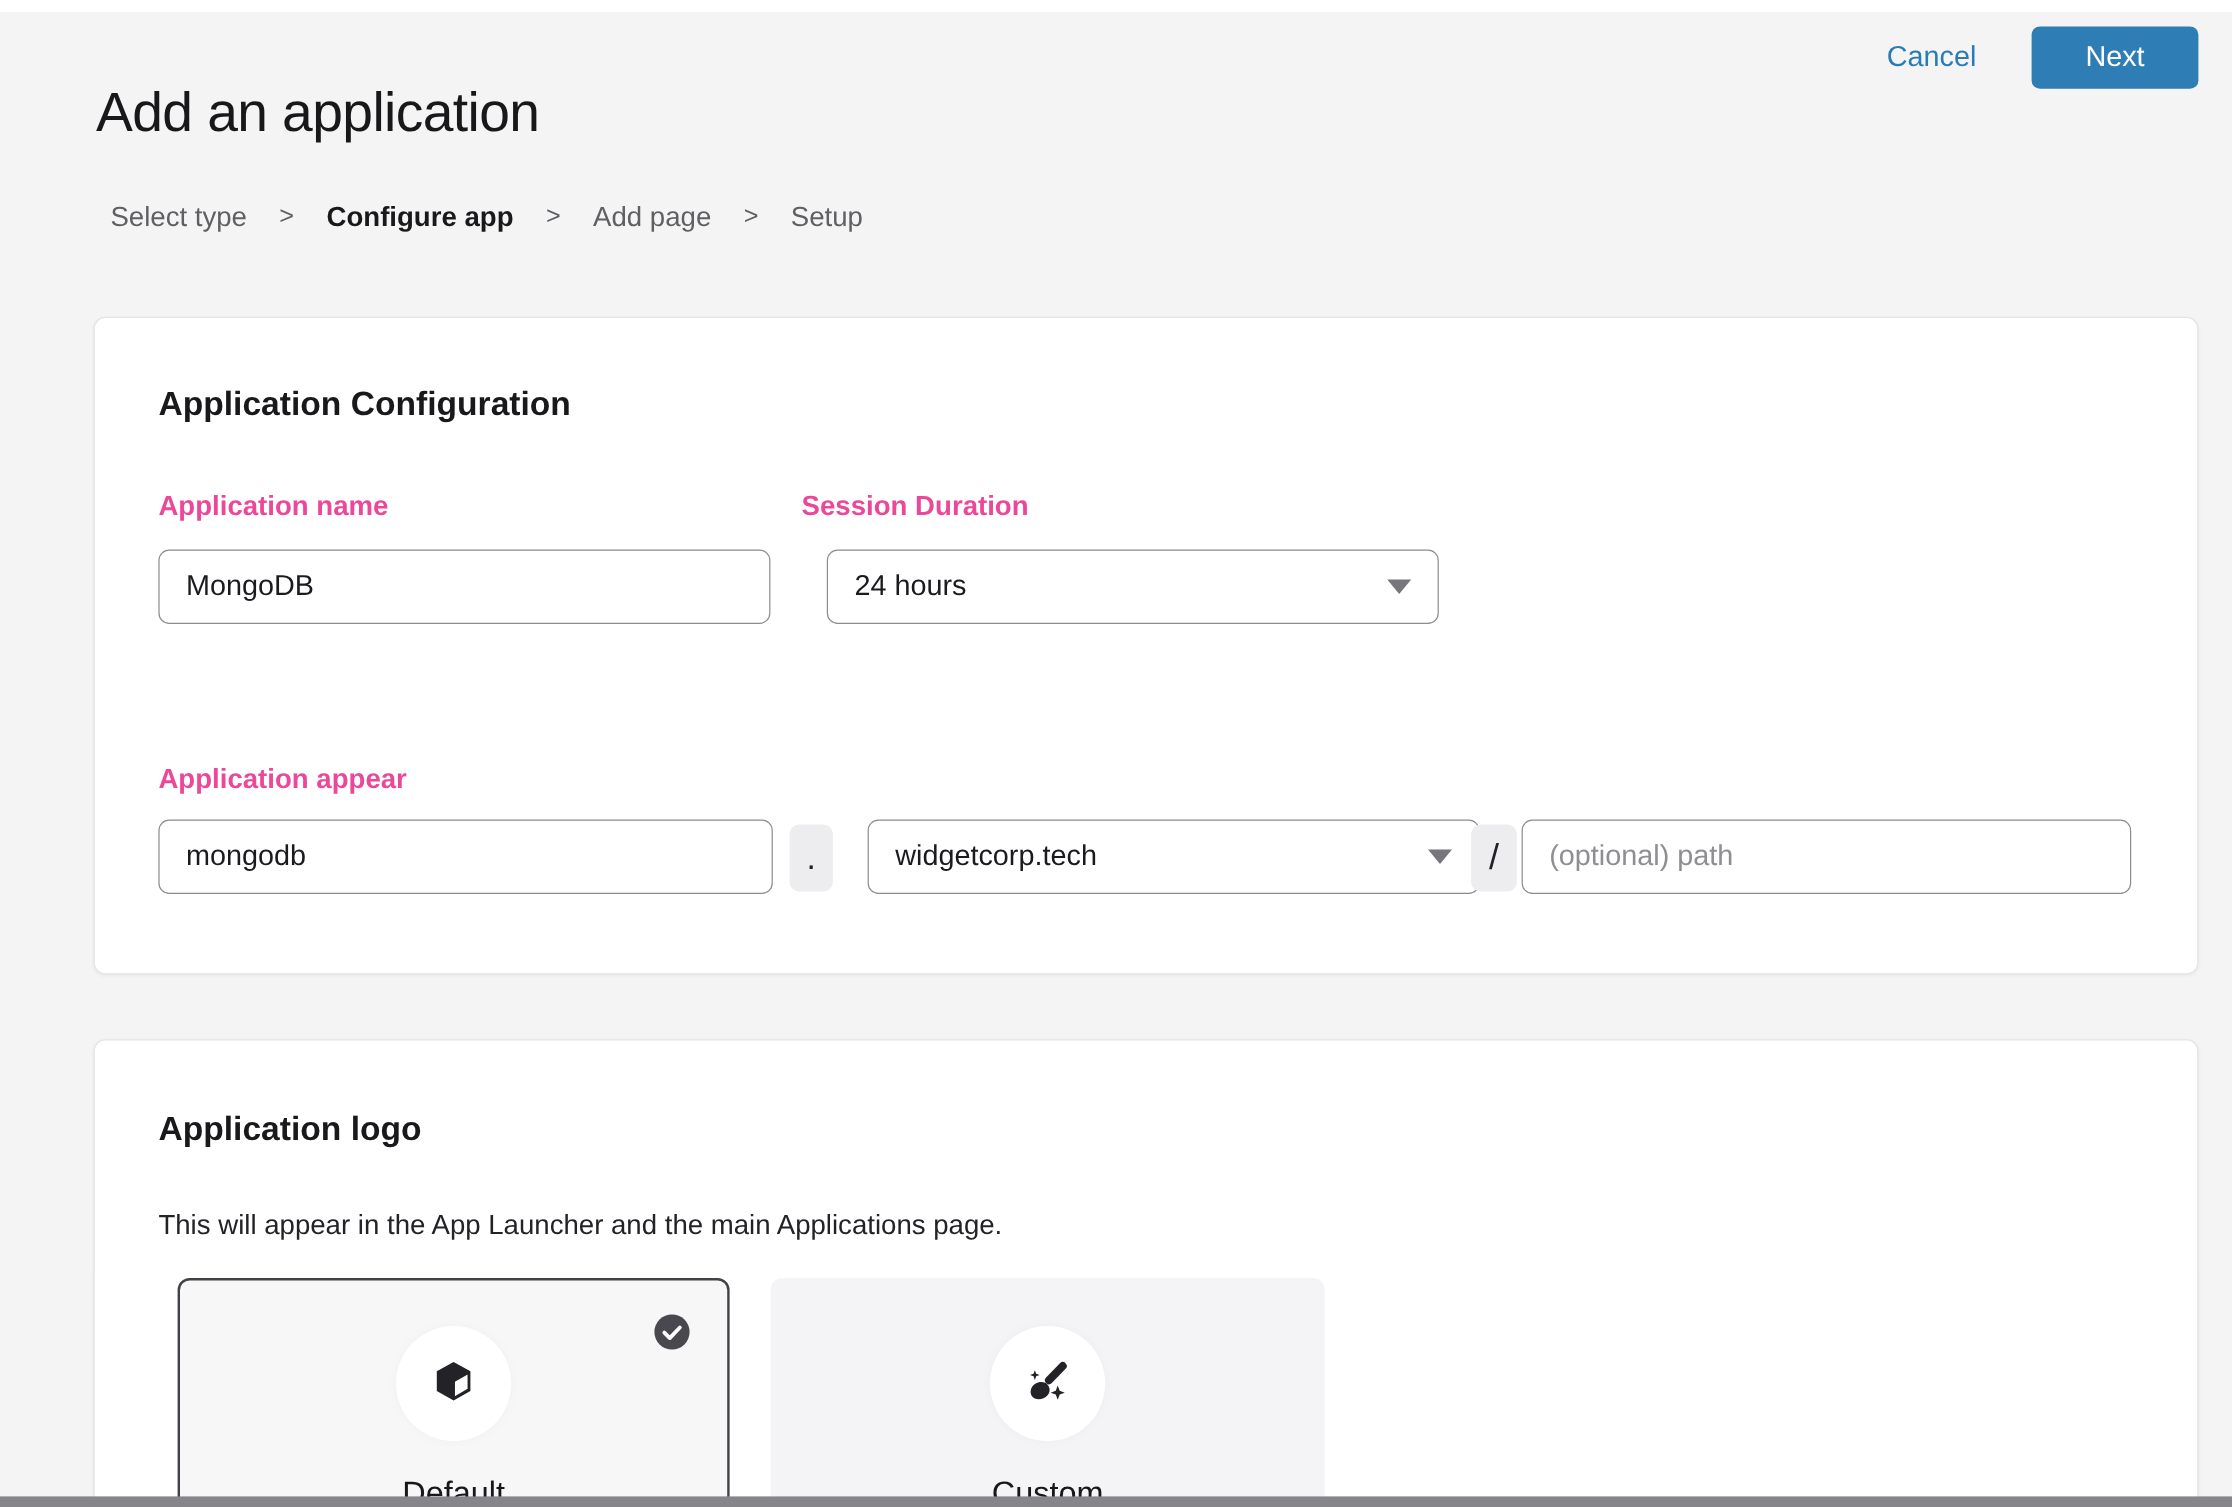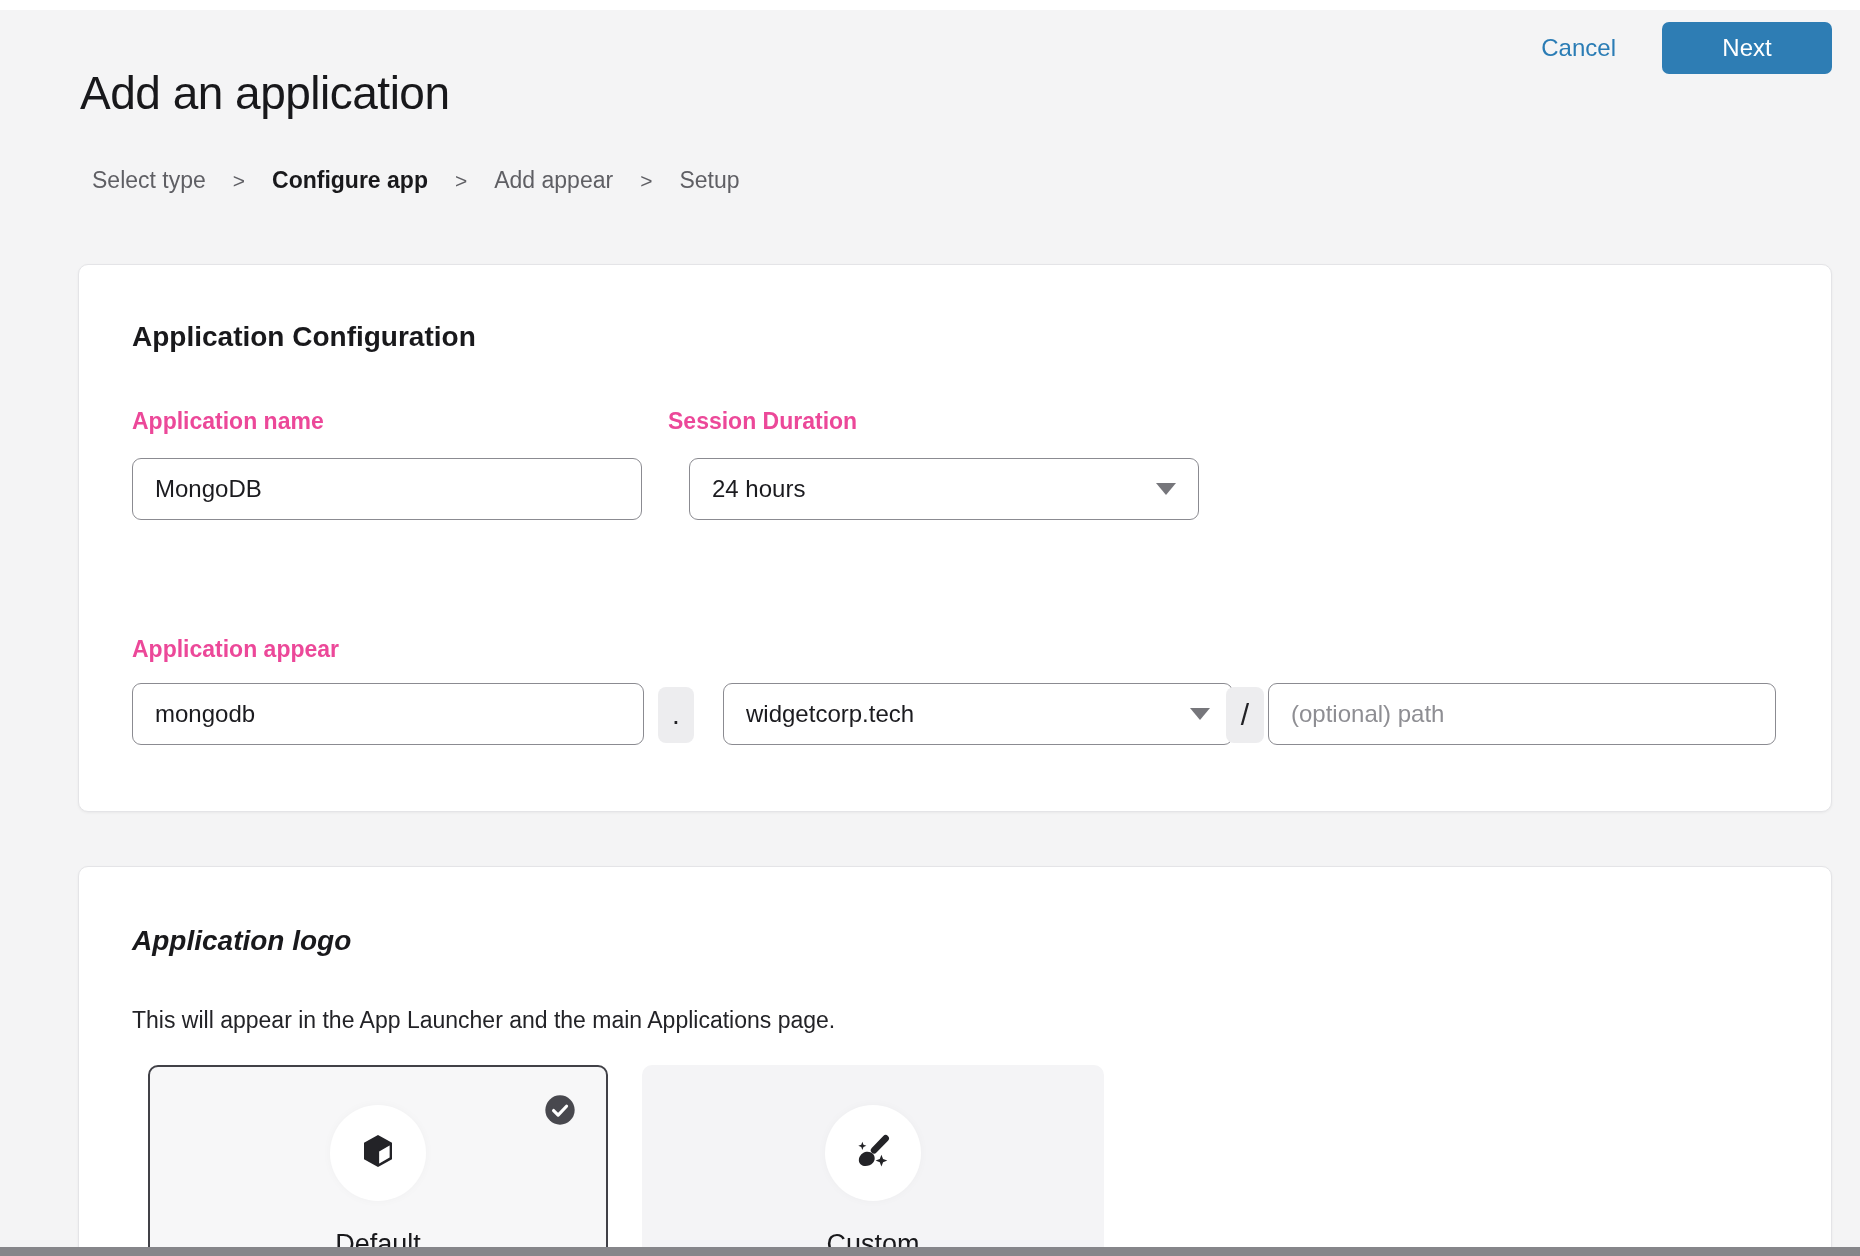--- a/index.html
+++ b/index.html
@@ -27,21 +27,21 @@
   }
   .header-actions {
     position: absolute; right: 28px; top: 22px;
     display: flex; align-items: center; gap: 46px;
   }
   .cancel-link {
     font-size: 24px; color: #2a7cb5; cursor: pointer; background: none; border: none;
     font-family: "Liberation Sans", sans-serif;
   }
   .next-button {
-    width: 170px; height: 52px; border: none; border-radius: 7px;
+    width: 139px; height: 52px; border: none; border-radius: 7px;
     background: #2e7db4; color: #ffffff; font-size: 24px; cursor: pointer;
     font-family: "Liberation Sans", sans-serif;
   }
   
   .breadcrumb {
     position: absolute; left: 92px; top: 167px;
     display: flex; align-items: center; gap: 27px;
     font-size: 23px; color: #5f5f64;
   }
   .crumb { cursor: pointer; }
@@ -53,21 +53,21 @@
     background: #ffffff; border: 1px solid #e4e4e7; border-radius: 10px;
     box-shadow: 0 1px 3px rgba(0,0,0,0.05);
   }
   .card-config { top: 264px; height: 548px; padding-left: 48px; }
   .card-logo   { top: 866px; height: 420px; }
   .card h2 {
     position: absolute; left: 53px;
     font-size: 28px; font-weight: 700; color: #19191c;
   }
   .card-config h2 { top: 56px; }
-  .card-logo   h2 { top: 58px; font-style: italic; }
+  .card-logo   h2 { top: 58px; }
   .field-label {
     position: absolute; font-size: 23px; font-weight: 700; color: #ec4899;
   }
   .text-input, .fake-select {
     position: absolute; height: 62px;
     background: #ffffff; border: 1px solid #8b8b91; border-radius: 9px;
     font-size: 24px; color: #1b1b1f; padding: 0 22px;
     font-family: "Liberation Sans", sans-serif;
   }
   .text-input::placeholder { color: #8e8e93; }
@@ -147,21 +147,21 @@
   <div class="header-actions">
     <button class="cancel-link">Cancel</button>
     <button class="next-button">Next</button>
   </div>
 
   <nav class="breadcrumb">
     <span class="crumb">Select type</span>
     <span class="crumb-sep">&gt;</span>
     <span class="crumb active">Configure app</span>
     <span class="crumb-sep">&gt;</span>
-    <span class="crumb">Add appear</span>
+    <span class="crumb">Add page</span>
     <span class="crumb-sep">&gt;</span>
     <span class="crumb">Setup</span>
   </nav>
 
   <section class="card card-config">
     <h2>Application Configuration</h2>
 
     <span class="field-label label-app-name">Application name</span>
     <span class="field-label label-session">Session Duration</span>
 

